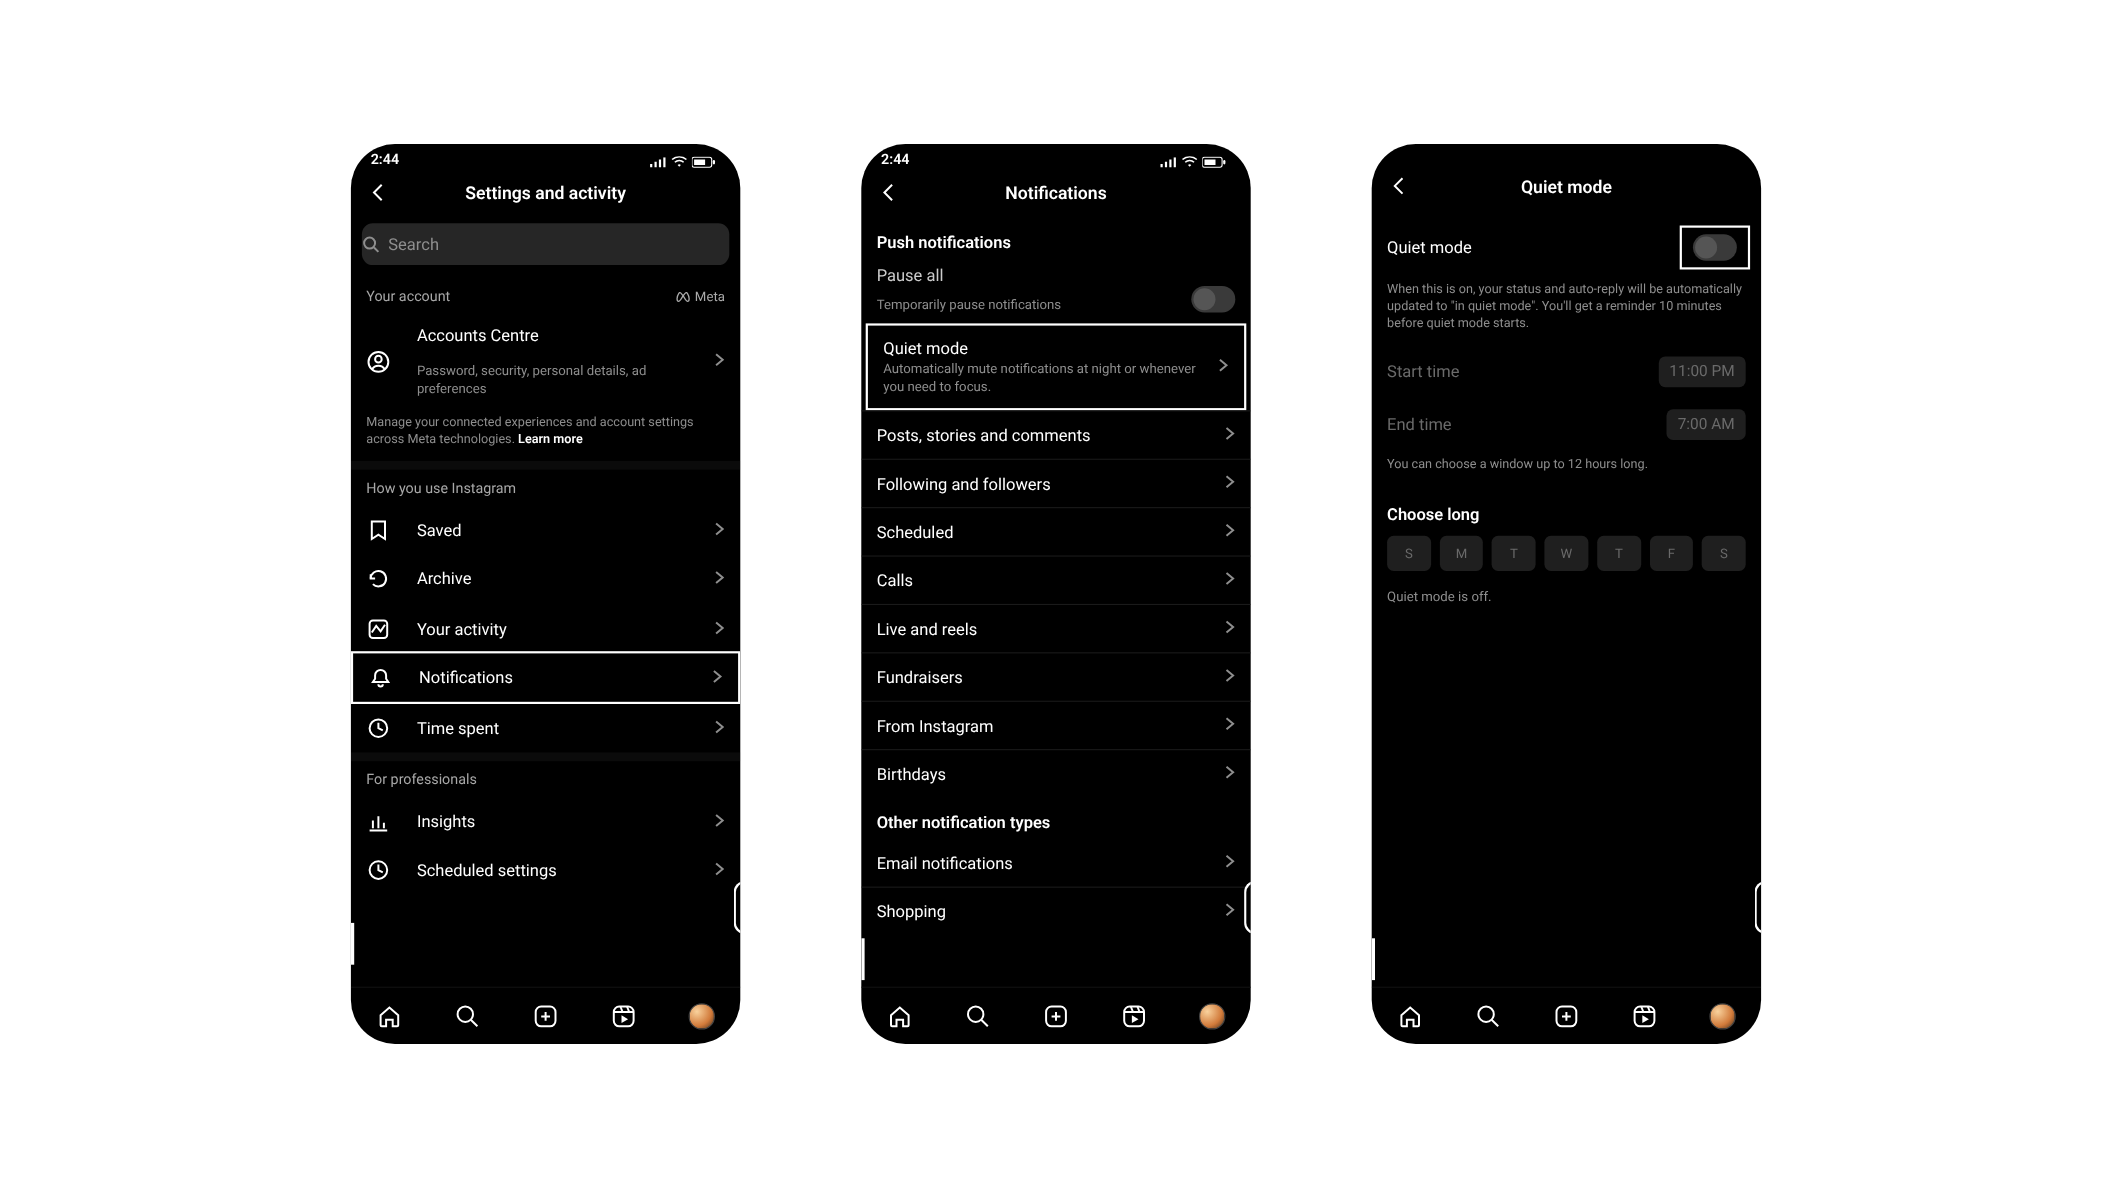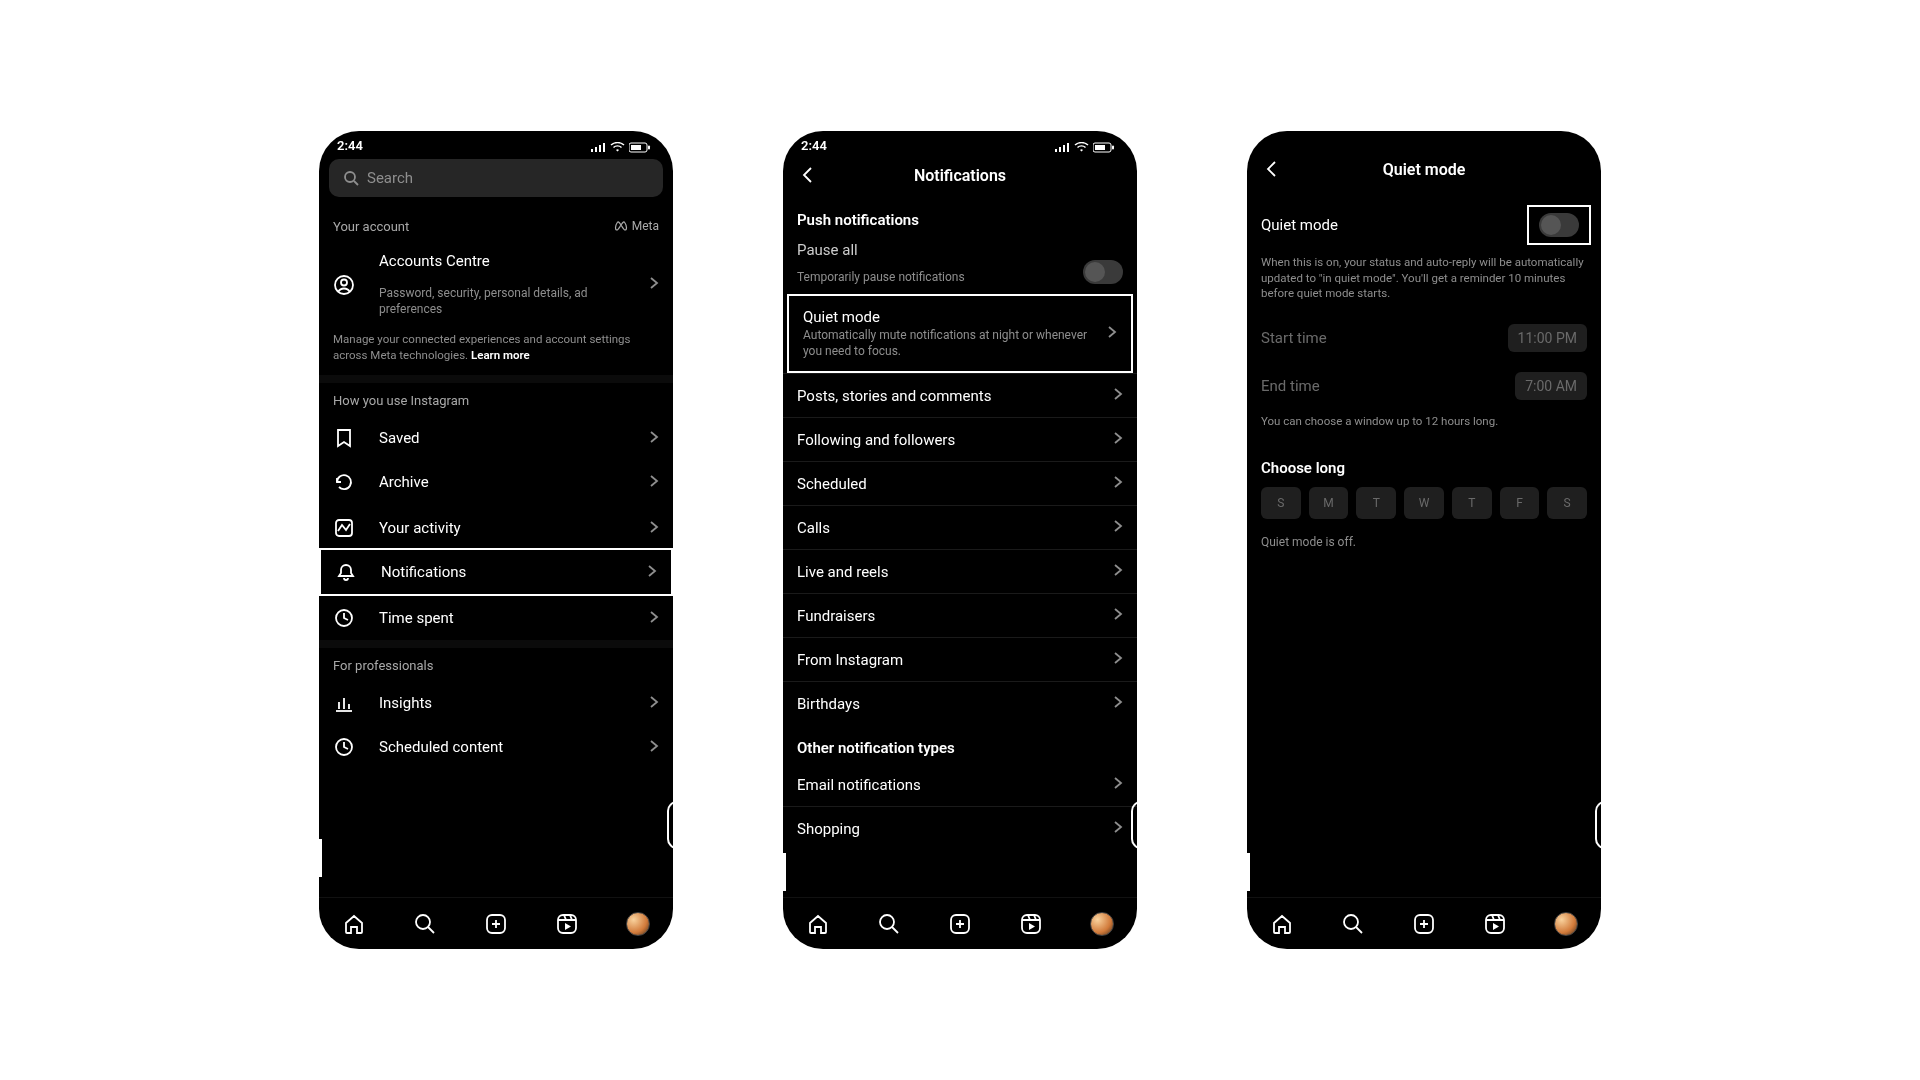--- a/index.html
+++ b/index.html
@@ -58,21 +58,21 @@
     font-weight: 600;
   }
   .content { flex: 1; overflow: hidden; }
   .searchbox {
     margin: 6px 10px 12px 10px;
     background: #262626;
     height: 38px;
     border-radius: 10px;
     display: flex;
     align-items: center;
-    padding: 0 14px;
+    padding: 0 0;
     gap: 8px;
     color: #8e8e8e;
     font-size: 15px;
   }
   .section-head {
     padding: 10px 14px 8px 14px;
     font-size: 13px;
     color: #a8a8a8;
     display: flex;
     justify-content: space-between;
@@ -234,20 +234,28 @@
       <svg class="wifi-icon" width="15" height="11">
           <path d="M7.5 9.5l1.5-1.5a2.2 2.2 0 00-3 0zM4 6a5 5 0 017 0l1-1a6.5 6.5 0 00-9 0zM1.5 3.5a9 9 0 0112 0l1-1a10.5 10.5 0 00-14 0z" fill="#fff"></path>
         </svg>
       <svg class="batt-icon" width="22" height="11">
           <rect x="0" y="1" width="18" height="9" rx="2" fill="none" stroke="#fff"></rect>
           <rect x="2" y="3" width="10" height="5" fill="#fff"></rect>
           <rect x="19" y="3.5" width="2" height="4" rx="1" fill="#fff"></rect>
         </svg>
     </span>
   </div>
+  <div class="title-row">
+    <div class="back-btn">
+      <svg width="18" height="18" class="stroke-svg">
+          <polyline points="12,2 5,9 12,16"></polyline>
+        </svg>
+    </div>
+    <div class="title-text">Settings and activity</div>
+  </div>
   <div class="content">
     <div class="searchbox">
       <svg width="16" height="16" class="stroke-svg-gr">
           <circle cx="7" cy="7" r="5"></circle>
           <line x1="11" y1="11" x2="15" y2="15"></line>
         </svg>
       <span>Search</span>
     </div>
 
     <div class="section-head">
@@ -380,21 +388,21 @@
           </svg></span>
     </div>
     <div class="row">
       <span class="icon">
           <svg width="20" height="20" class="stroke-svg">
             <circle cx="10" cy="10" r="8"></circle>
             <polyline points="10,5 10,10 14,12"></polyline>
           </svg>
         </span>
       <div class="row-body">
-          <div class="row-title">Scheduled content</div>
+          <div class="row-title">Scheduled settings</div>
         </div>
       <span class="chev"><svg width="10" height="14" class="stroke-svg-gr">
             <polyline points="2,2 8,7 2,12"></polyline>
           </svg></span>
     </div>
     <div class="row">
       
       
       
     </div>

